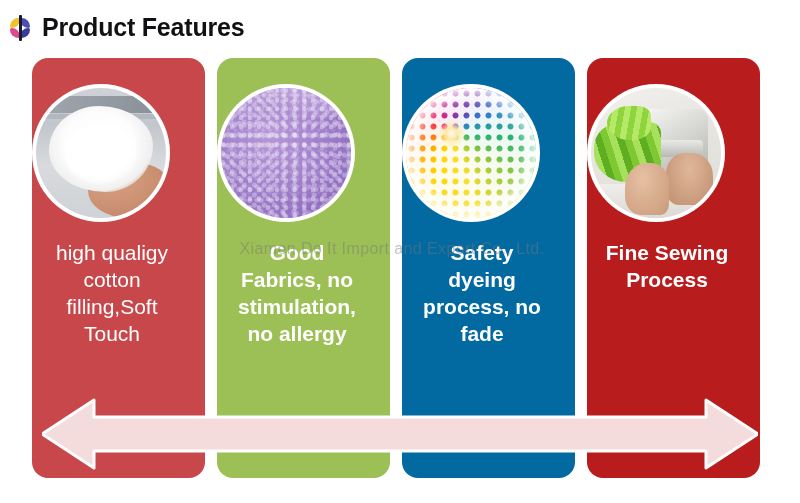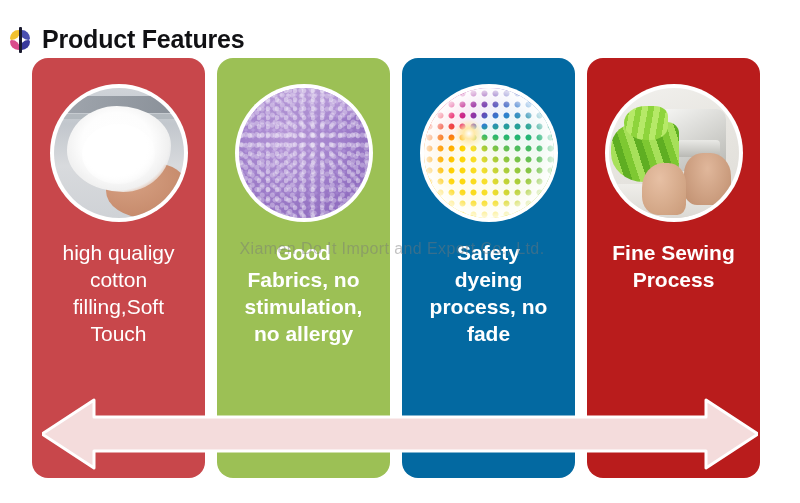--- a/index.html
+++ b/index.html
@@ -7,21 +7,21 @@
     width: 800px; height: 503px;
     background: #ffffff;
     font-family: "Liberation Sans", sans-serif;
     overflow: hidden;
   }
   #page { position: relative; width: 800px; height: 503px; background:#fff; }
 
   
   #header {
     position: absolute; left: 0; top: 0; width: 800px; height: 55px;
-    display: flex; align-items: center; margin-top: 12px;
+    display: flex; align-items: center;
   }
   #pinwheel-icon {
     position: relative; width: 26px; height: 26px;
     margin-left: 8px; margin-right: 8px; flex: 0 0 auto;
   }
   #pinwheel-icon .pw { position: absolute; width: 10px; height: 10px; }
   #pinwheel-icon .pw.a { left: 2px;  top: 3px;  background:#f2c12e; border-radius: 10px 2px 10px 2px; }
   #pinwheel-icon .pw.b { left: 12px; top: 3px;  background:#4a4fb0; border-radius: 2px 10px 2px 10px; }
   #pinwheel-icon .pw.c { left: 2px;  top: 13px; background:#d94b8c; border-radius: 2px 10px 2px 10px; }
   #pinwheel-icon .pw.d { left: 12px; top: 13px; background:#3a3a9c; border-radius: 10px 2px 10px 2px; }
@@ -37,21 +37,21 @@
   
   #cards {
     position: absolute; left: 32px; top: 58px;
     width: 734px; height: 420px;
     display: flex; gap: 12px;
   }
   .card {
     position: relative;
     width: 173px; height: 420px;
     border-radius: 16px;
-    display: flex; flex-direction: column; align-items: center;
+    display: flex; flex-direction: column; 
     overflow: hidden;
   }
   .card.red    { background: #c8474b; }
   .card.green  { background: #9cc055; }
   .card.purple { background: #0369a1; }
   .card.blue   { background: #b91c1c; }
 
   .photo-ring {
     margin-top: 26px;
     width: 138px; height: 138px;

